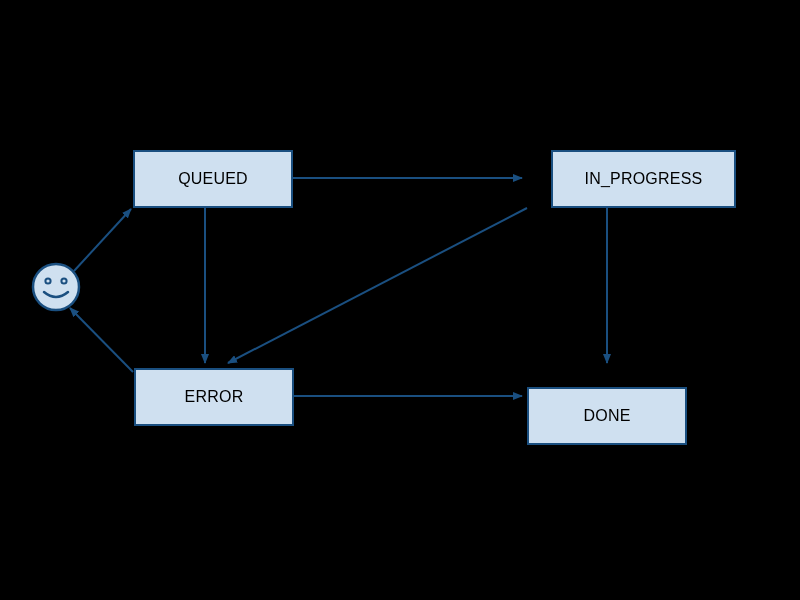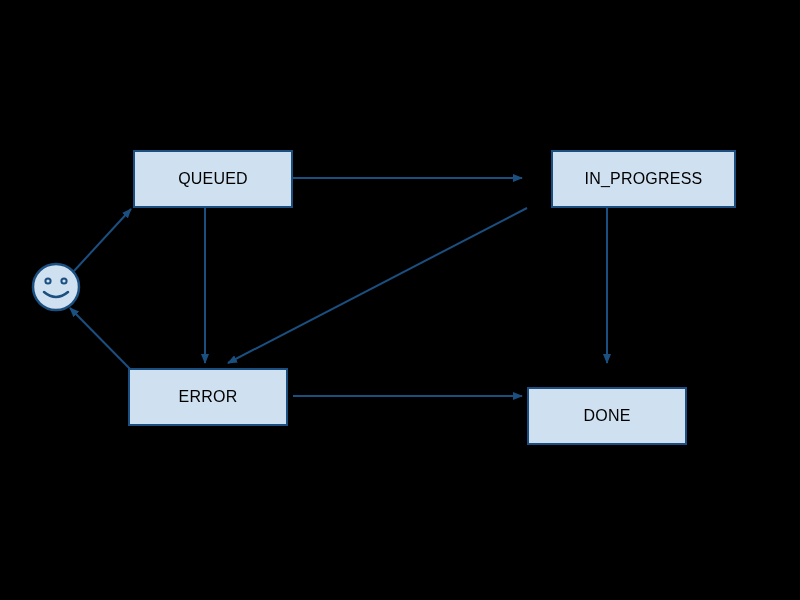--- a/index.html
+++ b/index.html
@@ -84,21 +84,21 @@
   </svg>
 
   <div class="node-box" style="left:133px; top:150px; width:160px; height:58px;">
     <span class="node-label">QUEUED</span>
   </div>
 
   <div class="node-box" style="left:527px; top:150px; width:185px; height:58px;margin-left:24px;">
     <span class="node-label">IN_PROGRESS</span>
   </div>
 
-  <div class="node-box" style="left:128px; top:368px; width:160px; height:58px;">
+  <div class="node-box" style="left:134px; top:368px; width:160px; height:58px;">
     <span class="node-label">ERROR</span>
   </div>
 
   <div class="node-box" style="left:527px; top:368px; width:160px; height:58px;margin-top:19px;">
     <span class="node-label">DONE</span>
   </div>
 
   <span class="edge-label" style="left:110px; top:232px;"></span>
   <span class="edge-label" style="left:410px; top:178px;"></span>
   <span class="edge-label" style="left:213px; top:290px;"></span>

